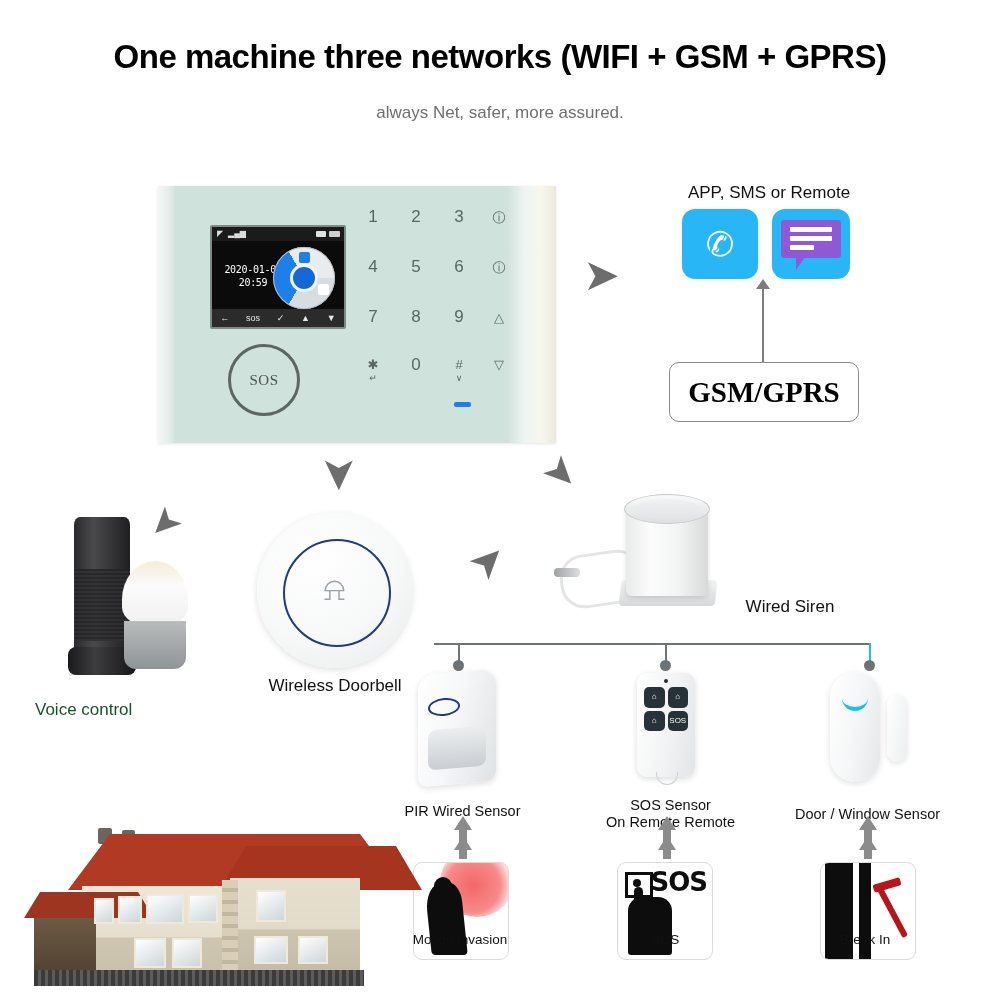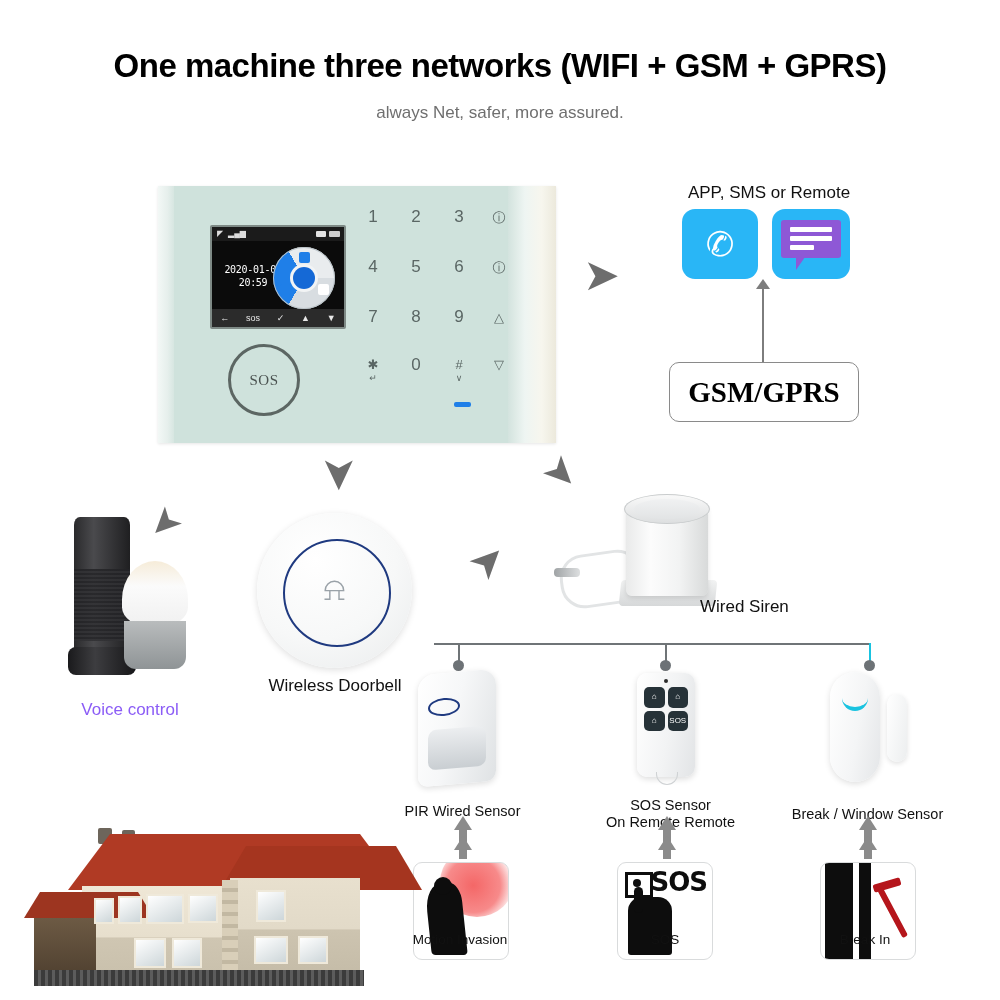--- a/index.html
+++ b/index.html
@@ -8,21 +8,20 @@
     background:#ffffff;
     font-family:"Liberation Sans", sans-serif;
     color:#1a1a1a;
   }
   .abs{position:absolute;}
   
   #title{
     top:38px;left:0;width:1000px;text-align:center;
     font-size:33px;font-weight:700;letter-spacing:-0.5px;color:#000;
     white-space:nowrap;
-    margin-top:9px;
   }
   #subtitle{
     top:103px;left:0;width:1000px;text-align:center;
     font-size:17px;color:#6f6f6f;
   }
   
   #panel{
     left:158px;top:186px;width:398px;height:257px;
     background:#cfe2dc;
     box-shadow:0 1px 3px rgba(0,0,0,.10);
@@ -111,37 +110,37 @@
     background:linear-gradient(90deg,#2a2a2c 0%,#4a4a4d 35%,#1f1f21 100%);}
   #echo .mesh{position:absolute;left:0;top:52px;width:100%;height:72px;
     background:repeating-linear-gradient(0deg,#303033 0 2px,#232326 2px 4px);opacity:.85;}
   #echo-base{position:absolute;left:8px;top:142px;width:68px;height:28px;border-radius:8px;
     background:linear-gradient(90deg,#1a1a1c,#3d3d40 40%,#161618);}
   #home{position:absolute;left:62px;top:56px;width:66px;height:108px;}
   #home .top{position:absolute;left:0;top:0;width:66px;height:66px;border-radius:50% 50% 44% 44%/58% 58% 30% 30%;
     background:linear-gradient(180deg,#f6ecd9 0%,#fbfbfb 38%,#f0f0f0 100%);}
   #home .bot{position:absolute;left:2px;top:60px;width:62px;height:48px;border-radius:0 0 12px 12px;
     background:linear-gradient(180deg,#b9bcbd,#8f9496);}
-  #voice-label{left:35px;top:700px;width:190px;text-align:center;font-size:17px;color:#8b5cf6;}
+  #voice-label{left:35px;top:700px;width:190px;text-align:left;font-size:17px;color:#14532d;}
   
   #siren{left:598px;top:488px;width:130px;height:130px;}
   #siren .body{position:absolute;left:28px;top:16px;width:82px;height:92px;border-radius:6px;
     background:linear-gradient(90deg,#e9eaea 0%,#fcfcfc 30%,#f2f3f3 65%,#d8dada 100%);
     box-shadow:0 2px 5px rgba(0,0,0,.12);}
   #siren .cap{position:absolute;left:26px;top:6px;width:86px;height:30px;border-radius:50%;
     background:linear-gradient(180deg,#fafafa,#dcdedf);box-shadow:0 0 0 1px #c9cccd inset;}
   #siren .cap2{position:absolute;left:36px;top:11px;width:66px;height:20px;border-radius:50%;
     background:linear-gradient(180deg,#f0f1f2,#e2e4e5);}
   #siren .foot{position:absolute;left:22px;top:92px;width:96px;height:26px;border-radius:4px;
     background:linear-gradient(180deg,#f2f3f3,#d6d8d9);transform:skewX(-6deg);}
   #siren .cable{position:absolute;left:-38px;top:64px;width:76px;height:48px;
     border:3px solid #e2e4e5;border-radius:24px;transform:rotate(-8deg);}
   #siren .plug{position:absolute;left:-44px;top:80px;width:26px;height:9px;border-radius:4px;
     background:linear-gradient(90deg,#9fa3a5,#dddfe0);}
-  #siren-label{left:700px;top:597px;width:180px;text-align:left;font-size:17px;color:#111;}
+  #siren-label{left:700px;top:597px;width:180px;text-align:center;font-size:17px;color:#111;}
   
   #busline{left:434px;top:643px;width:437px;height:1.6px;background:#6f7477;}
   .bus-stem{position:absolute;width:1.6px;height:20px;background:#6f7477;top:643px;}
   .bus-dot{position:absolute;width:11px;height:11px;border-radius:50%;background:#6d7276;top:660px;}
   
   #pir{left:412px;top:672px;width:96px;height:118px;}
   #pir .shell{position:absolute;left:6px;top:0;width:78px;height:112px;border-radius:16px 16px 10px 10px;
     background:linear-gradient(105deg,#ffffff 0%,#f6f7f8 45%,#dfe2e4 100%);
     box-shadow:0 2px 6px rgba(0,0,0,.13);transform:skewY(-5deg);}
   #pir .lens{position:absolute;left:16px;top:56px;width:58px;height:40px;border-radius:8px;
@@ -371,21 +370,21 @@
   <div>On Remote Remote</div>
 </div>
 <i class="up-stem" style="left:663px;top:828px;height:22px;"></i>
 <i class="up-arrow" style="left:658px;top:816px;"></i>
 
 <div class="abs" id="dws">
   <i class="big"></i>
   <i class="smile"></i>
   <i class="small"></i>
 </div>
-<div class="abs" id="dws-label">Break / Window Sensor</div>
+<div class="abs" id="dws-label">Door / Window Sensor</div>
 <i class="up-stem" style="left:864px;top:828px;height:22px;"></i>
 <i class="up-arrow" style="left:859px;top:816px;"></i>
 
 <div class="card" id="c1">
   <i class="blob"></i>
   <i class="man"></i>
   <i class="head"></i>
 </div>
 <div class="card-label" id="c1-label">Motion Invasion</div>
 

